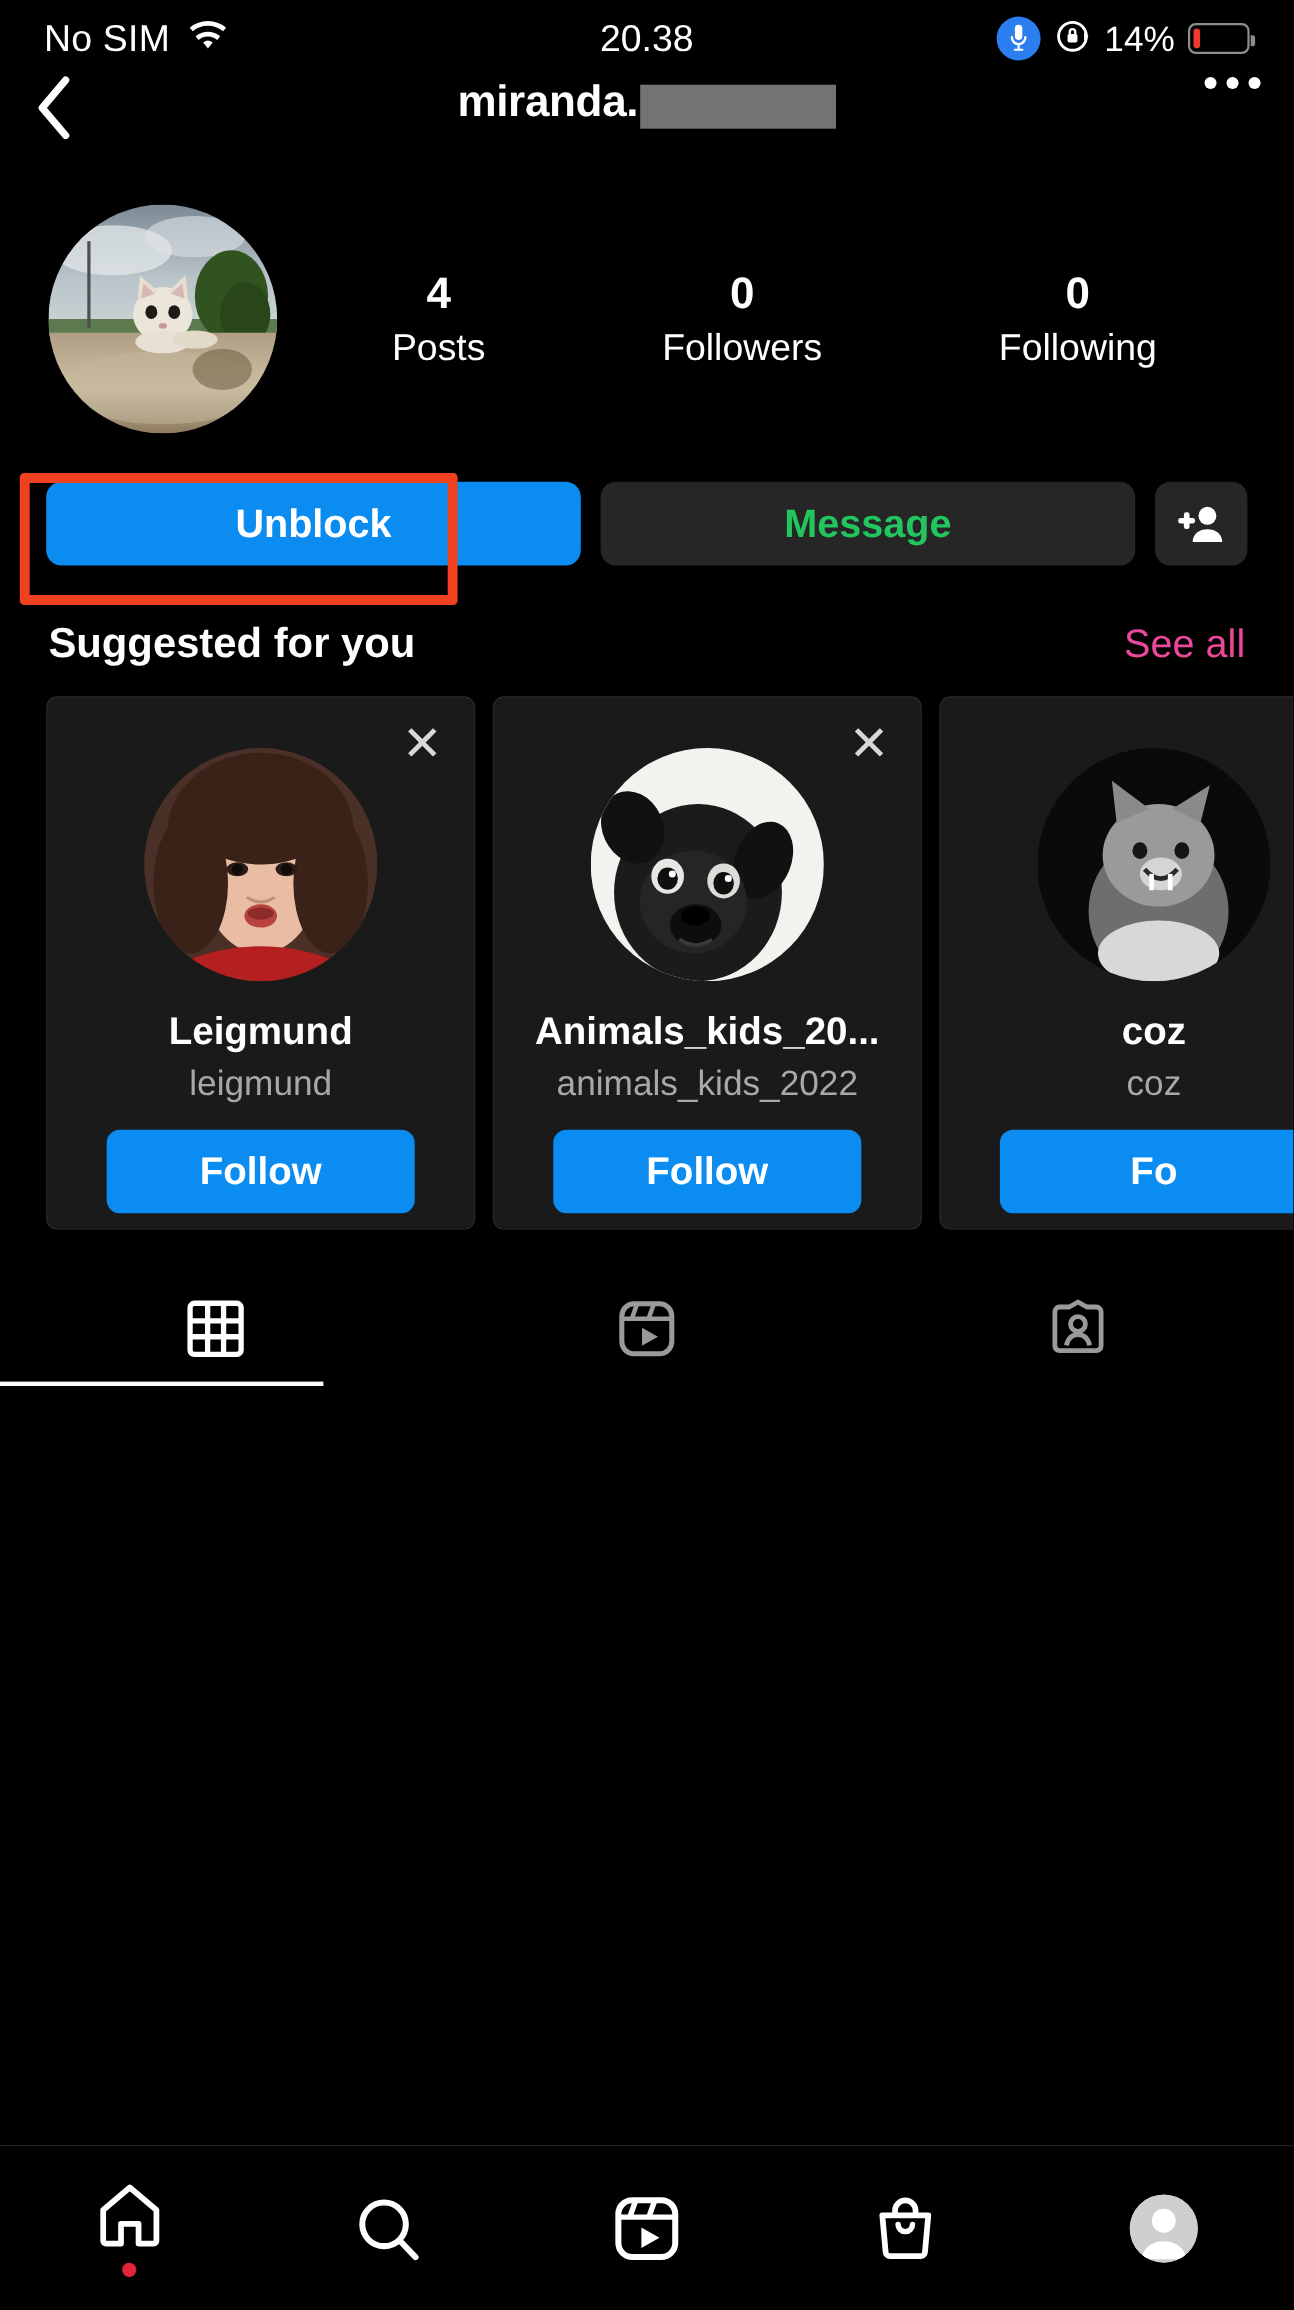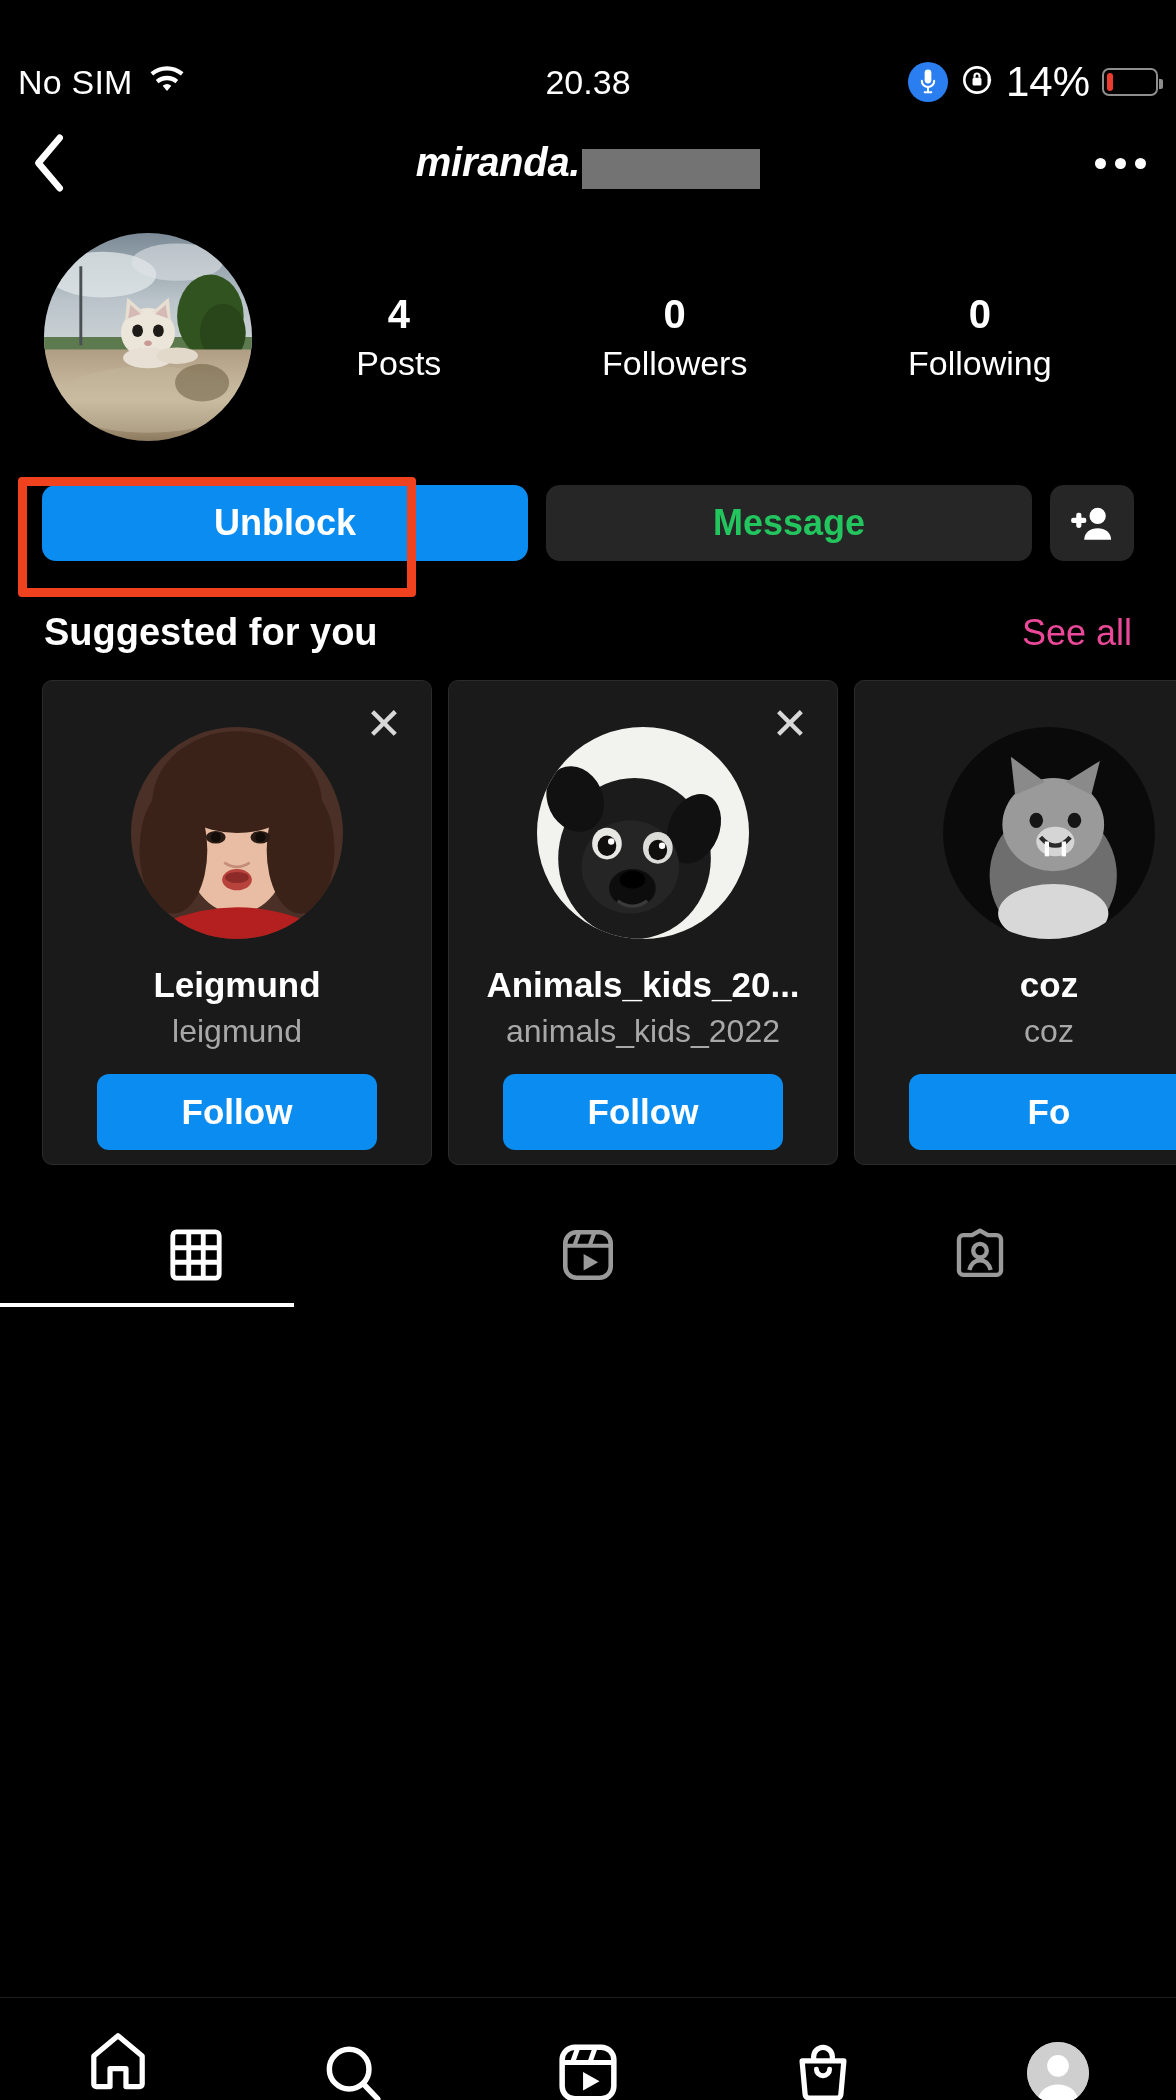--- a/index.html
+++ b/index.html
@@ -7,49 +7,49 @@
     width: 1176px; height: 2100px;
     background: #000;
     font-family: "Liberation Sans", sans-serif;
     overflow: hidden;
   }
   .phone { position: relative; width: 1176px; height: 2100px; background: #000; color: #fff; }
 
   
   .statusbar {
     height: 70px; display: flex; align-items: center;
-    padding: 0 18px; position: relative; margin-top: 47px;
+    padding: 0 40px; position: relative;
   }
   .sb-left { display: flex; align-items: center; gap: 14px; }
   .sb-nosim { font-size: 34px; font-weight: 400; letter-spacing: .2px; color:#fff; }
   .sb-center {
     position: absolute; left: 0; right: 0; text-align: center;
     font-size: 34px; font-weight: 500; pointer-events: none;
   }
   .sb-right {
     margin-left: auto; display: flex; align-items: center; gap: 12px; z-index:2;
   }
   .mic-badge {
     width: 40px; height: 40px; border-radius: 50%; background: #2a7ef0;
     display: flex; align-items: center; justify-content: center;
   }
-  .sb-batt-text { font-size: 42px; font-weight: 500; }
+  .sb-batt-text { font-size: 32px; font-weight: 500; }
   .batt-shell {
     width: 56px; height: 28px; border: 2.5px solid #8e8e8e; border-radius: 7px;
     position: relative; display: flex; align-items: center; padding: 3px;
   }
   .batt-shell::after {
     content: ''; position: absolute; right: -7px; top: 9px;
     width: 4px; height: 10px; background: #8e8e8e; border-radius: 0 2px 2px 0;
   }
   .batt-fill { height: 100%; width: 14%; background: #ee3b2f; border-radius: 3px; }
 
   
   .navbar {
-    height: 92px; display: flex; align-items: center; position: relative; padding: 0 30px; font-style: italic;
+    height: 92px; display: flex; align-items: flex-start; position: relative; padding: 0 30px;
   }
   .nav-title {
     position: absolute; left: 0; right: 0; text-align: center;
     font-size: 40px; font-weight: 700; letter-spacing: -.3px;
   }
   .nav-title .redacted {
     display: inline-block; vertical-align: middle;
     width: 178px; height: 40px; background: #737373; margin-left: 2px;
     position: relative; top: 3px;
   }

